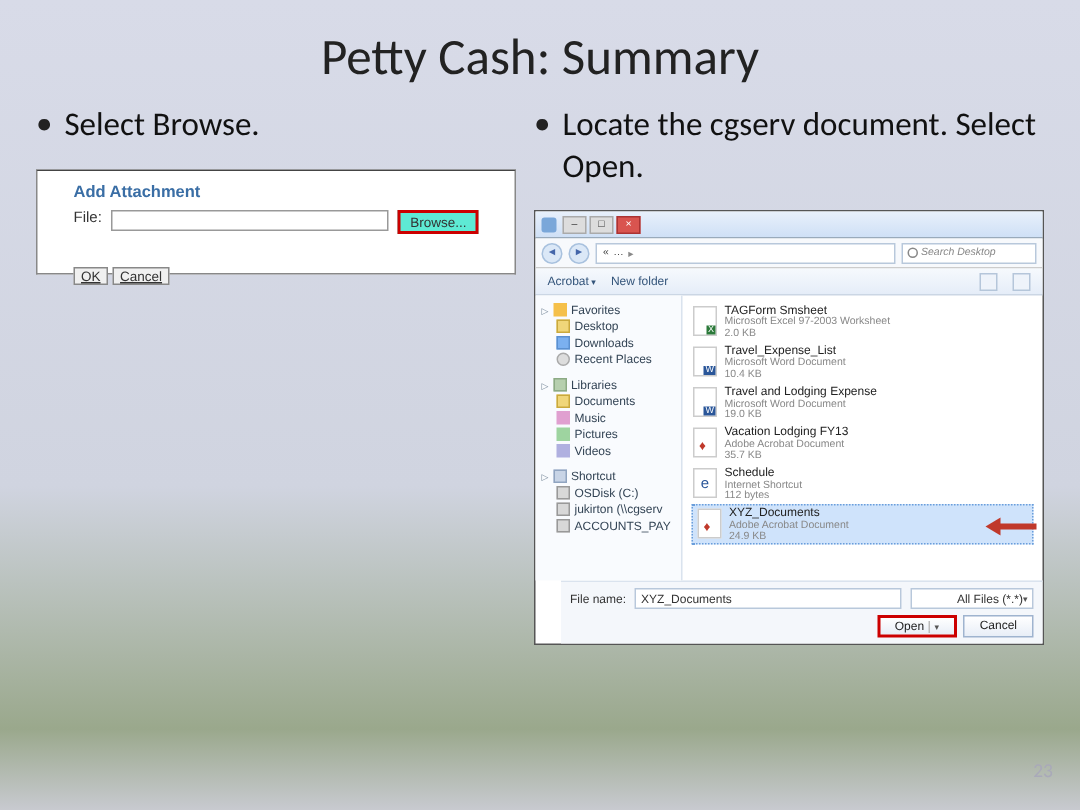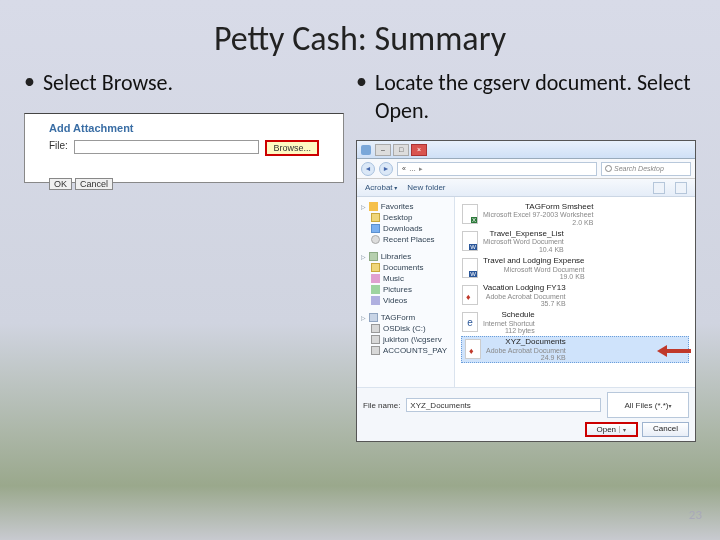--- a/index.html
+++ b/index.html
@@ -48,23 +48,23 @@
     height: 70px;
     position: relative;
   }
   .panel-attach .hdr { color: #3a6ea5; font-weight: bold; font-size: 11px; margin-bottom: 6px; }
   .panel-attach .row { display: flex; gap: 6px; margin-bottom: 22px; }
   .panel-attach .file-input { flex: 1; height: 14px; border: 1px solid #999; background: #fff; }
   .panel-attach .browse-btn {
     border: 2px solid #c00;
     padding: 1px 6px;
     font-size: 9px;
-    background: #fef9c3;
-  }
-  .panel-attach .ok-cancel { display: flex; gap: 3px; }
+    background: #5eead4;
+  }
+  .panel-attach .ok-cancel { display: flex; gap: 3px; text-decoration: underline; }
   .panel-attach .small-btn { border: 1px solid #888; background: #f0f0f0; padding: 0 4px; font-size: 9px; }
   
   .dialog {
     width: 340px;
     background: #fff;
     border: 1px solid #555;
     font-family: "Segoe UI", Tahoma, sans-serif;
     font-size: 8px;
     color: #333;
     position: relative;
@@ -128,21 +128,21 @@
   .ic-folder { background:#f0d67a;border:1px solid #caa93d; }
   .ic-dl { background:#7bb0f0;border:1px solid #5b90d0; }
   .ic-clock { background:#ddd;border:1px solid #aaa;border-radius:50%; }
   .ic-lib { background:#b6cfae;border:1px solid #8caa84; }
   .ic-music { background:#e0a0d0; }
   .ic-pic { background:#9ed4a0; }
   .ic-vid { background:#b0b0e0; }
   .ic-comp { background:#c8d4e6;border:1px solid #90a4c0; }
   .ic-disk { background:#d8d8d8;border:1px solid #999; }
   .filelist { flex:1; padding: 4px 6px; overflow:hidden; position:relative; }
-  .file-row { display:flex;align-items:flex-start;gap:4px;padding:2px 0;min-height:22px;text-align:right; }
+  .file-row { display:flex;align-items:flex-start;gap:4px;padding:2px 0;min-height:22px; }
   .file-icon { width:18px;height:22px;display:flex;align-items:center;justify-content:center;font-size:11px; }
   .doc-x { background:#fff;border:1px solid #ccc;position:relative;width:16px;height:20px; }
   .doc-x::after { content:"X"; position:absolute;bottom:0;right:0;background:#2c7a3a;color:#fff;font-size:6px;padding:0 1px; }
   .doc-w { background:#fff;border:1px solid #ccc;position:relative;width:16px;height:20px; }
   .doc-w::after { content:"W"; position:absolute;bottom:0;right:0;background:#2a5699;color:#fff;font-size:6px;padding:0 1px; }
   .doc-pdf { background:#fff;border:1px solid #ccc;position:relative;width:16px;height:20px; }
   .doc-pdf::after { content:"♦"; position:absolute;bottom:2px;left:3px;color:#c0392b;font-size:9px; }
   .doc-short { background:#fff;border:1px solid #ccc;width:16px;height:20px;display:flex;align-items:center;justify-content:center;color:#2a5699;font-size:10px; }
   .file-meta { display:flex;flex-direction:column;line-height:1.05; }
   .file-name { font-size:8px;color:#222; }
@@ -158,25 +158,26 @@
   .red-arrow::before {
     content:"";position:absolute;right:6px;top:4px;width:28px;height:4px;background:#c0392b;
   }
   .red-arrow::after {
     content:"";position:absolute;left:0;top:0;width:0;height:0;border-right:10px solid #c0392b;border-top:6px solid transparent;border-bottom:6px solid transparent;
   }
   .dlg-footer {
     border-top:1px solid #dae3ee;
     background:#f4f7fb;
     padding:4px 6px;
+    margin-left:17px;
   }
   .ff-row { display:flex;align-items:center;gap:6px;margin-bottom:4px; }
   .ff-label { font-size:8px;color:#333;white-space:nowrap; }
   .ff-input { flex:1;height:14px;border:1px solid #b8c8db;background:#fff;font-size:8px;padding:0 3px;display:flex;align-items:center; }
-  .ff-filter { width:82px;height:14px;border:1px solid #b8c8db;background:#fff;font-size:8px;padding:12px 3px;display:flex;align-items:center;justify-content:center; }
+  .ff-filter { width:82px;height:14px;border:1px solid #b8c8db;background:#fff;font-size:8px;padding:0 3px;display:flex;align-items:center;justify-content:flex-end; }
   .ff-filter::after { content:"▾";font-size:6px;color:#555; }
   .ff-btns { display:flex;justify-content:flex-end;gap:4px; }
   .dlg-btn { border:1px solid #9fb4cf;background:linear-gradient(to bottom,#fff,#e8eef7);padding:1px 10px;font-size:8px;color:#222; }
   .dlg-btn.open { border:2px solid #c00;display:flex;align-items:center;gap:3px; }
   .dlg-btn.open::after { content:"▾";font-size:6px;color:#555;border-left:1px solid #bbb;padding-left:3px; }
   .page-num {
     position:absolute;
     bottom:18px;
     right:18px;
     font-size:13px;
@@ -288,21 +289,21 @@
               </div>
             <div class="sb-item">
                 <span class="sb-ic ic-vid"></span>
                 <span>Videos</span>
               </div>
           </div>
           <div class="sb-group">
             <div class="sb-head">
                 <span class="tri">▷</span>
                 <span class="sb-ic ic-comp"></span>
-                <span>TAGForm</span>
+                <span>Shortcut</span>
               </div>
             <div class="sb-item">
                 <span class="sb-ic ic-disk"></span>
                 <span>OSDisk (C:)</span>
               </div>
             <div class="sb-item">
                 <span class="sb-ic ic-disk"></span>
                 <span>jukirton (\\cgserv</span>
               </div>
             <div class="sb-item">

